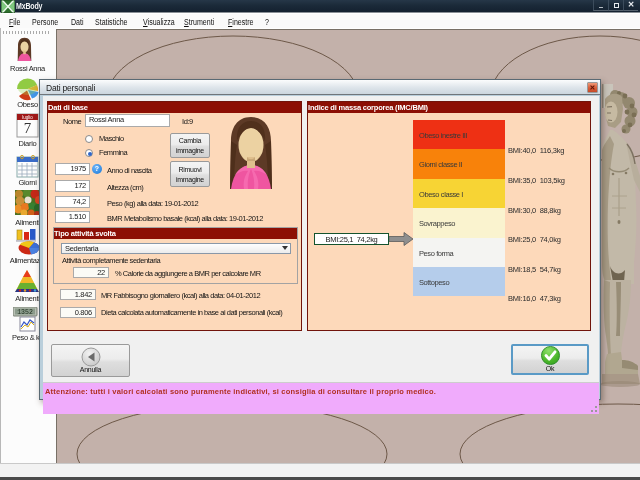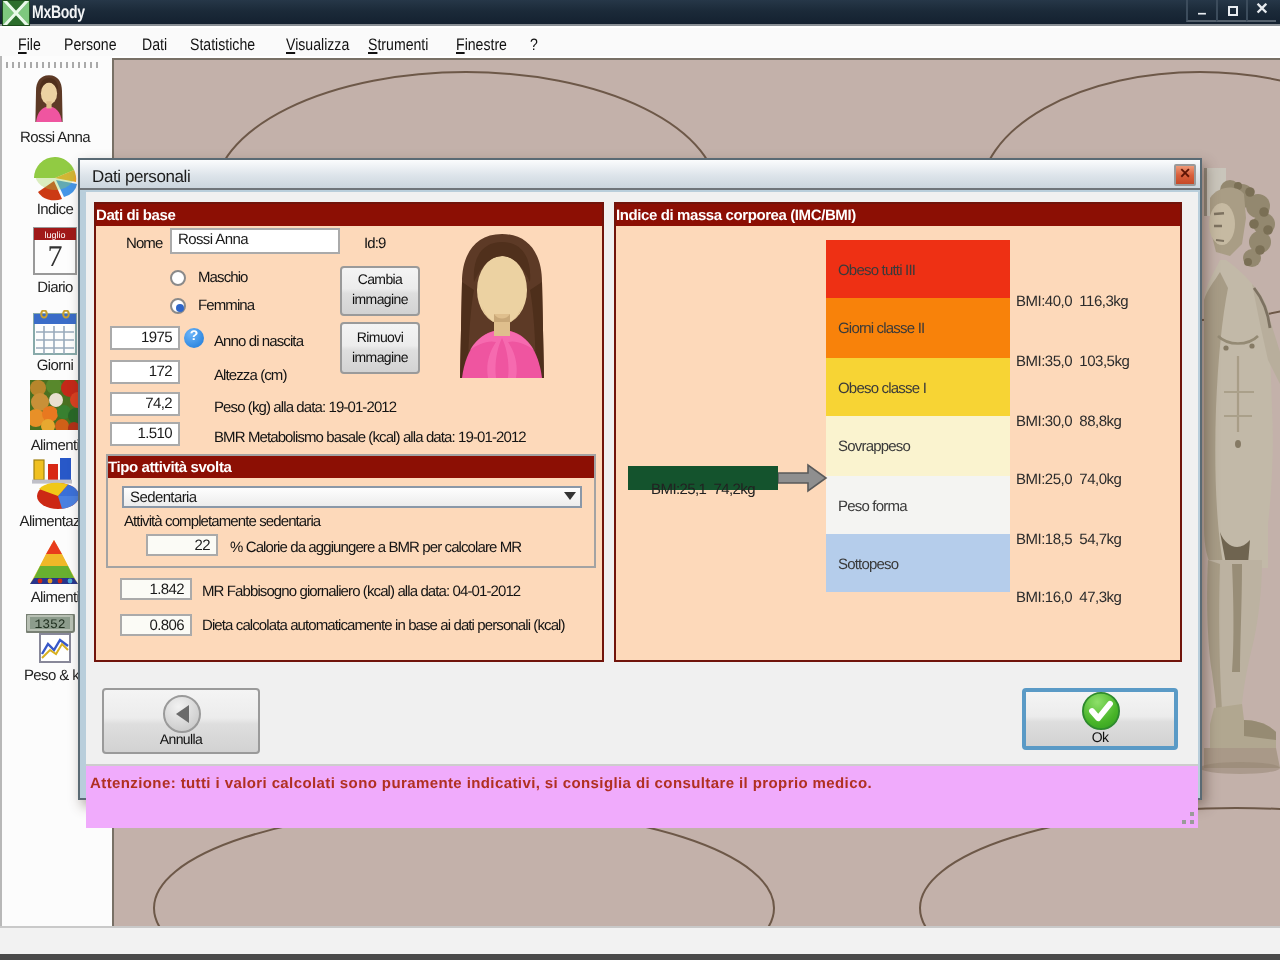--- a/index.html
+++ b/index.html
@@ -82,21 +82,21 @@
   <div class="tlabel" style="top:36px">Rossi Anna</div>
   <div class="ticon" style="left:14px;top:49px">
     <svg width="25" height="25" viewBox="0 0 25 25">
       <path d="M12.5,12 L22,8 A10.5,10.5 0 0,0 12.5,1.5 A10.5,10.5 0 0,0 2,12 Z" fill="#8cc83e"></path>
       <path d="M12.5,12 L22,8 A10.5,10.5 0 0,1 23,14 Z" fill="#f0a828"></path>
       <path d="M13,13 L23.5,15 A10,8 0 0,1 17,21.5 Z" fill="#4496e8"></path>
       <path d="M12,13.5 L16,22.5 A9,7 0 0,1 4,19 Z" fill="#cc3a14"></path>
       <ellipse cx="12.5" cy="10" rx="10" ry="8" fill="#9ad04e" opacity="0.35"></ellipse>
     </svg>
   </div>
-  <div class="tlabel" style="top:72px">Indice</div>
+  <div class="tlabel" style="top:72px">Obeso</div>
   <div class="ticon" style="left:15px;top:85px">
     <svg width="23" height="25" viewBox="0 0 23 25">
       <rect x="1" y="1" width="21" height="23" fill="#fdfdfd" stroke="#999"></rect>
       <rect x="1" y="1" width="21" height="6" fill="#a01818"></rect>
       <text x="11.5" y="6" font-size="4.5" fill="#fff" text-anchor="middle" font-family="Liberation Sans">luglio</text>
       <text x="11.5" y="20" font-size="15" fill="#333" text-anchor="middle" font-family="Liberation Serif">7</text>
     </svg>
   </div>
   <div class="tlabel" style="top:111px">Diario</div>
   <div class="ticon" style="left:15px;top:127px">
@@ -284,21 +284,21 @@
       <div class="tb num" style="left:12px;top:187px;width:36px;height:11px;background:#fbfbf6">1.842</div>
       <div class="lbl" style="left:53px;top:189px">MR Fabbisogno giornaliero (kcal) alla data: 04-01-2012</div>
       <div class="tb num" style="left:12px;top:205px;width:36px;height:11px;background:#fbfbf6">0.806</div>
       <div class="lbl" style="left:53px;top:206px">Dieta calcolata automaticamente in base ai dati personali (kcal)</div>
     </div>
 
     <div class="panel" id="rpanel" style="left:264px;top:5px;width:284px;height:230px">
       <div class="phead">Indice di massa corporea (IMC/BMI)</div>
       <div class="abs" style="left:105px;top:18px;width:92px;height:206px">
         <div class="band" style="top:0;height:29px;background:#ee3014">
-            <span>Obeso tutti III</span>
+            <span>Obeso inestre III</span>
           </div>
         <div class="band" style="top:29px;height:30px;background:#f8820a">
             <span>Giorni classe II</span>
           </div>
         <div class="band" style="top:59px;height:29px;background:#f7d434">
             <span>Obeso classe I</span>
           </div>
         <div class="band" style="top:88px;height:30px;background:#faf3cf">
             <span>Sovrappeso</span>
           </div>
@@ -308,21 +308,21 @@
         <div class="band" style="top:147px;height:29px;background:#b5cdeb">
             <span>Sottopeso</span>
           </div>
       </div>
       <div class="rlab" style="top:44px">BMI:40,0&nbsp;&nbsp;116,3kg</div>
       <div class="rlab" style="top:74px">BMI:35,0&nbsp;&nbsp;103,5kg</div>
       <div class="rlab" style="top:104px">BMI:30,0&nbsp;&nbsp;88,8kg</div>
       <div class="rlab" style="top:133px">BMI:25,0&nbsp;&nbsp;74,0kg</div>
       <div class="rlab" style="top:163px">BMI:18,5&nbsp;&nbsp;54,7kg</div>
       <div class="rlab" style="top:192px">BMI:16,0&nbsp;&nbsp;47,3kg</div>
-      <div class="abs" style="left:6px;top:131px;width:75px;height:12px;background:#fff;border:6px solid #14532d;font-size:7.5px;letter-spacing:-0.3px;text-align:center;line-height:12px;color:#222">BMI:25,1&nbsp;&nbsp;74,2kg</div>
+      <div class="abs" style="left:6px;top:131px;width:75px;height:12px;background:#fff;border:1px solid #14532d;font-size:7.5px;letter-spacing:-0.3px;text-align:center;line-height:12px;color:#222">BMI:25,1&nbsp;&nbsp;74,2kg</div>
       <svg class="abs" style="left:81px;top:129px" width="25" height="16" viewBox="0 0 25 16">
         <path d="M0,5.5 L15,5.5 L15,1.5 L24,8 L15,14.5 L15,10.5 L0,10.5 Z" fill="#8f8f8f" stroke="#5a5a5a" stroke-width="0.8"></path>
       </svg>
     </div>
 
     <div class="gbtn" style="left:8px;top:248px;width:79px;height:33px">
       <svg width="20" height="20" viewBox="0 0 20 20" style="margin-top:2px">
         <circle cx="10" cy="10" r="9" fill="url(#gc)" stroke="#9a9a9a"></circle>
         <path d="M13.5,5.5 L7,10 L13.5,14.5 Z" fill="#6a6a6a"></path>
         <defs>

